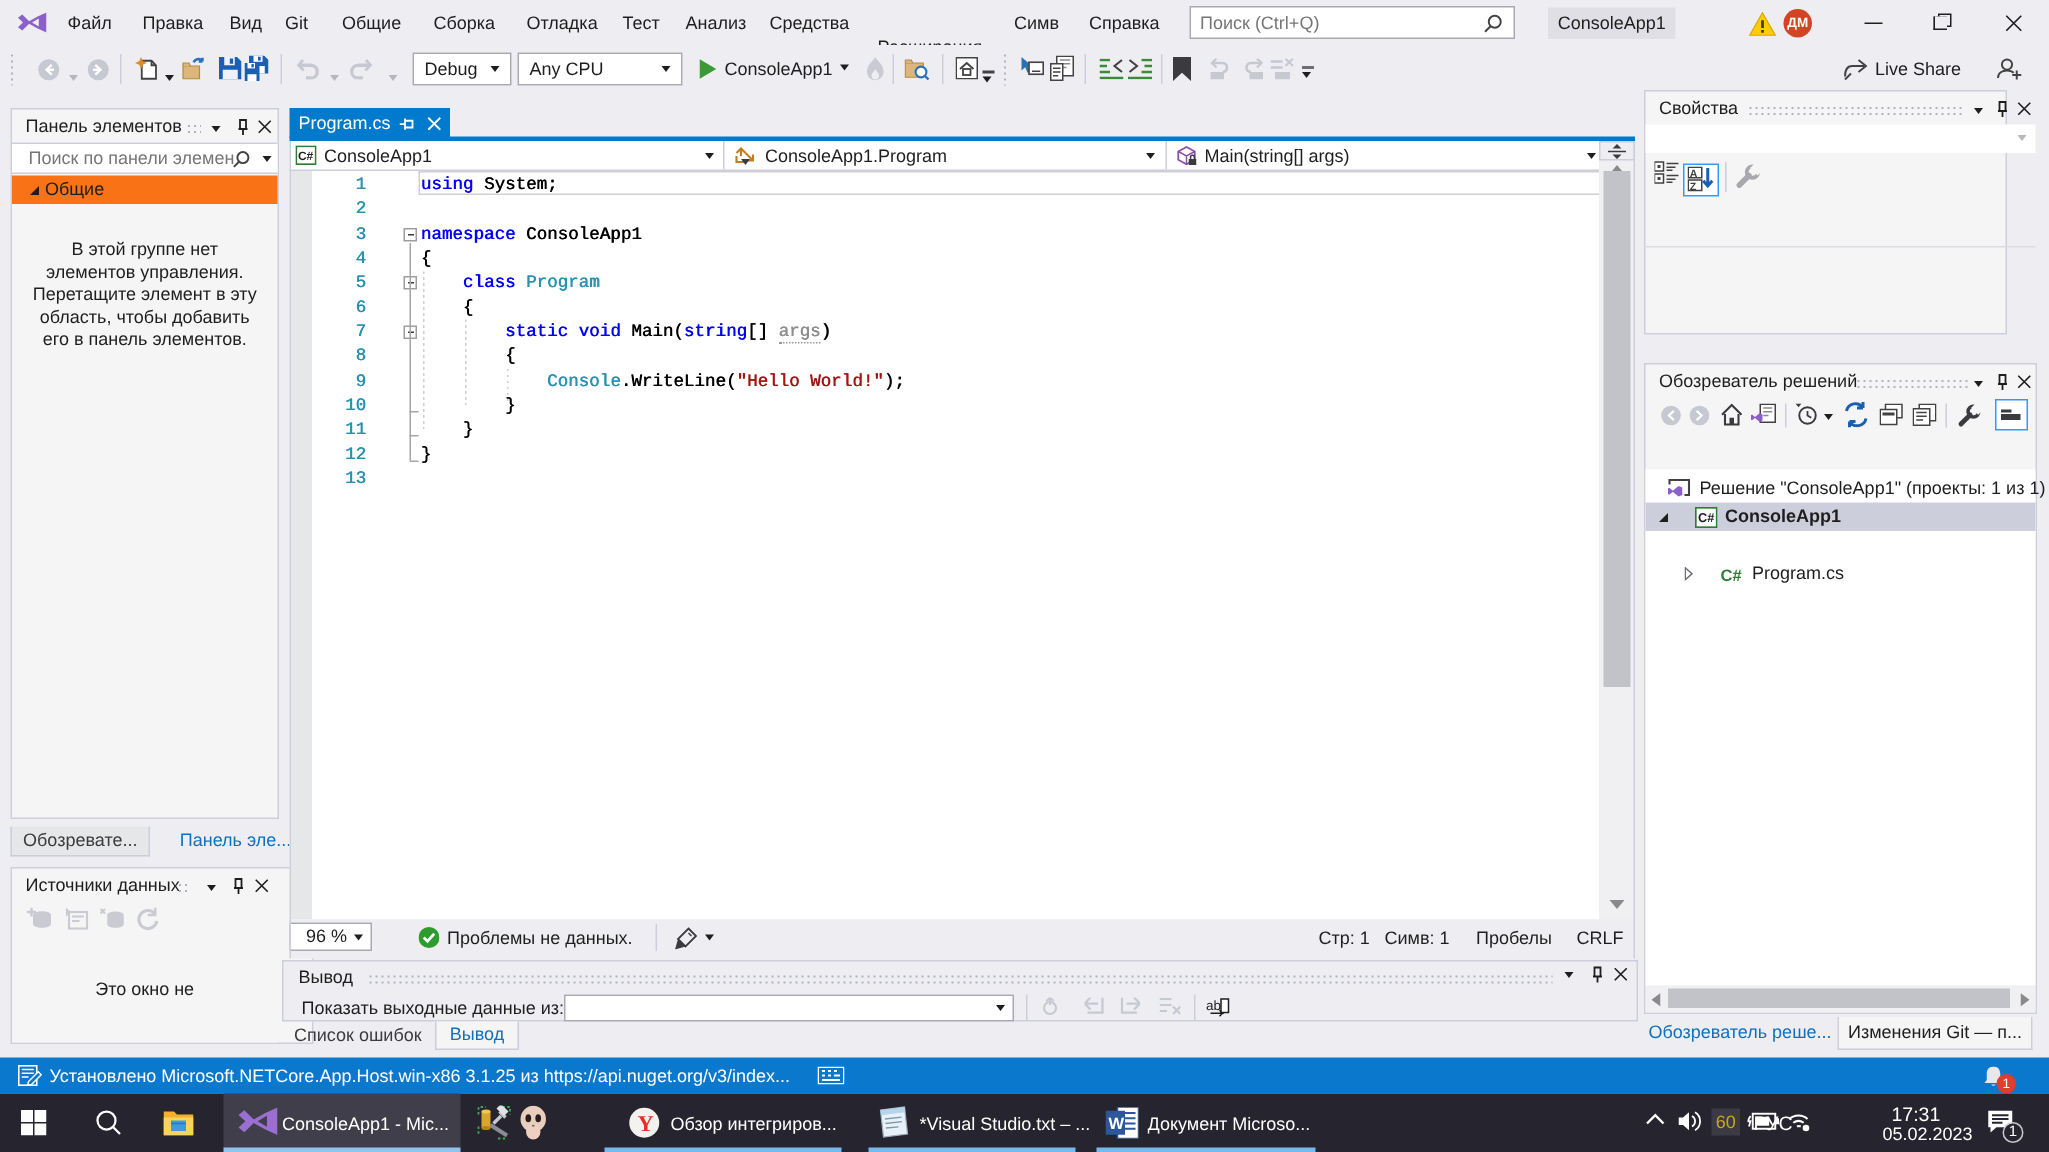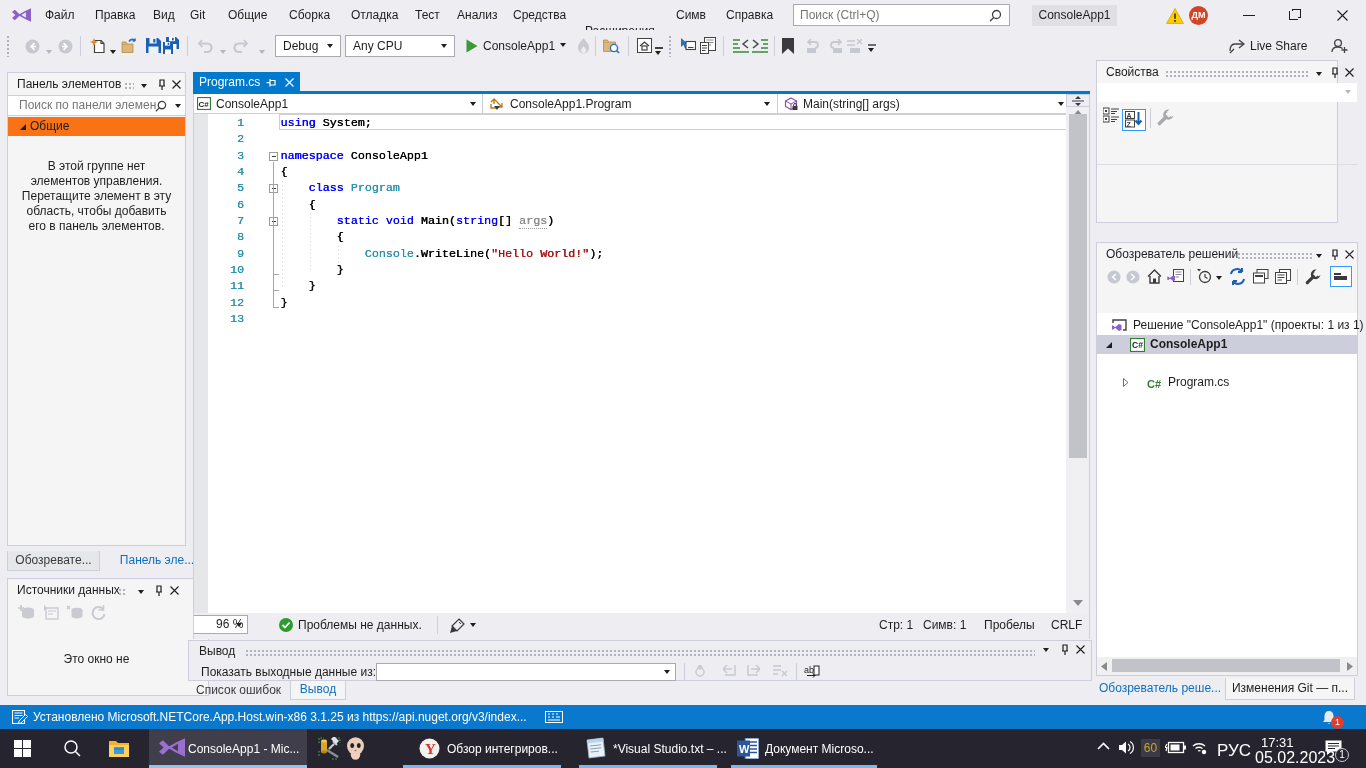--- a/index.html
+++ b/index.html
@@ -356,21 +356,21 @@
   </svg>
 <svg class="abs" style="left:1073px;top:110px" width="10" height="6" viewBox="0 0 10 6">
     <path d="M5,0 L10,6 L0,6 Z" fill="#8a8a8e"></path>
   </svg>
 <div class="abs" style="left:1069px;top:114px;width:18px;height:344px;background:#c2c3c9"></div>
 <svg class="abs" style="left:1073px;top:600px" width="10" height="6" viewBox="0 0 10 6">
     <path d="M5,6 L10,0 L0,0 Z" fill="#8a8a8e"></path>
   </svg>
 
 <div class="abs" style="left:193px;top:613px;width:897px;height:26px;background:#eeeef2">
-  <div class="combo" style="left:0px;top:2px;width:55px;height:19px;line-height:17px;padding-left:22px">96 %<div class="ddarr" style="right:5px;top:7px"></div></div>
+  <div class="combo" style="left:0px;top:2px;width:55px;height:19px;line-height:17px;padding-left:10px">96 %<div class="ddarr" style="right:5px;top:7px"></div></div>
   <svg class="abs" style="left:86px;top:5px" width="14" height="14" viewBox="0 0 14 14">
       <circle cx="7" cy="7" r="7" fill="#2e9b2e"></circle>
       <path d="M3.5,7 L6,9.5 L10.5,4.5" stroke="#fff" stroke-width="1.8" fill="none"></path>
     </svg>
   <span class="abs" style="left:105px;top:5px">Проблемы не данных.</span>
   <div class="sep" style="left:244px;top:3px;height:18px"></div>
   <svg class="abs" style="left:257px;top:5px" width="15" height="15" viewBox="0 0 15 15">
       <path d="M9,1 L14,6 L7,13 L2,8 Z" fill="none" stroke="#3b3b3f" stroke-width="1.2"></path>
       <path d="M2,8 L0,15 L7,13" fill="#3b3b3f"></path>
       <line x1="9" y1="4" x2="11" y2="6" stroke="#3b3b3f" stroke-width="1"></line>
@@ -660,21 +660,21 @@
   <svg class="abs" style="left:1165px;top:11px" width="21" height="15" viewBox="0 0 21 15">
       <rect x="3.5" y="2.5" width="15" height="10" fill="none" stroke="#fdfdfd" stroke-width="1.3"></rect>
       <rect x="19" y="5.5" width="2" height="4" fill="#fdfdfd"></rect>
       <rect x="5.5" y="4.5" width="9" height="6" fill="#fdfdfd"></rect>
       <path d="M2,4 L0,7.5 L2,7.5 L1,11" stroke="#fdfdfd" stroke-width="1.2" fill="none"></path>
     </svg>
   <svg class="abs" style="left:1191px;top:10px" width="18" height="16" viewBox="0 0 18 16">
       <path d="M2,7 A9,9 0 0 1 14,7 M4.5,9.5 A6,6 0 0 1 11.5,9.5 M7,12 A2.6,2.6 0 0 1 9.5,12" fill="none" stroke="#fdfdfd" stroke-width="1.4"></path>
       <circle cx="13" cy="13" r="2.2" fill="#fdfdfd"></circle>
     </svg>
-  <span class="abs" style="left:1217px;top:12px;font-size:17px">РУС</span>
+  <span class="abs" style="left:1169px;top:12px;font-size:13px">РУС</span>
   <span class="abs" style="left:1261px;top:6px;font-size:13px">17:31</span>
-  <span class="abs" style="left:1255px;top:20px;font-size:16px">05.02.2023</span>
+  <span class="abs" style="left:1255px;top:20px;font-size:12px">05.02.2023</span>
   <svg class="abs" style="left:1325px;top:11px" width="17" height="16" viewBox="0 0 17 16">
       <path d="M0.5,0.5 L16.5,0.5 L16.5,11.5 L6,11.5 L2,15 L2,11.5 L0.5,11.5 Z" fill="#fdfdfd"></path>
       <path d="M3,3.5 L14,3.5 M3,6 L14,6 M3,8.5 L10,8.5" stroke="#26252f" stroke-width="1.2"></path>
     </svg>
   <div class="abs" style="left:1335px;top:19px;width:14px;height:14px;border-radius:50%;border:1.5px solid #c9c9ce;background:#26252f;color:#fff;font-size:10px;text-align:center;line-height:12px">1</div>
 </div>
 
 </body></html>

